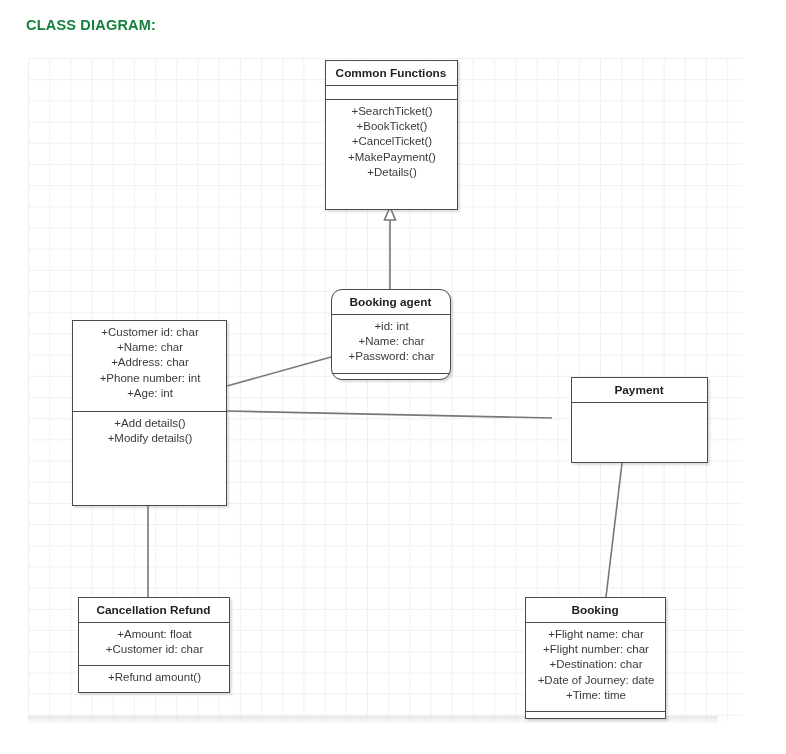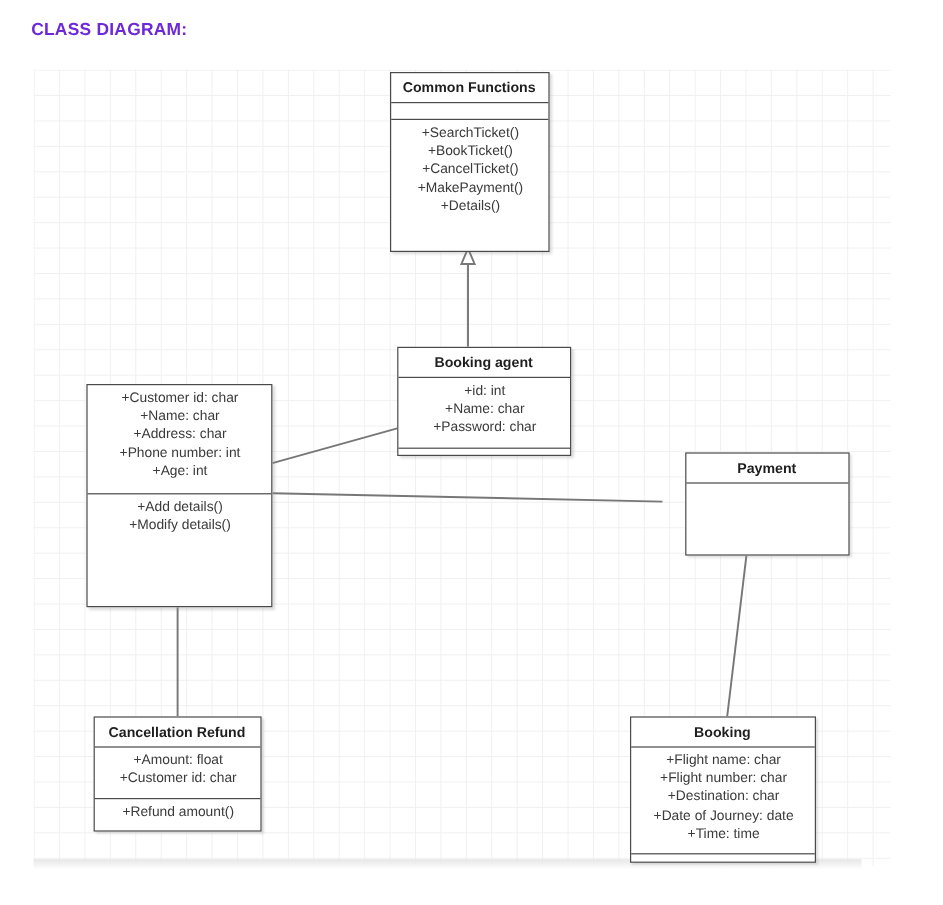--- a/index.html
+++ b/index.html
@@ -17,21 +17,21 @@
   }
 
   
   #page-title {
     position: absolute;
     left: 26px;
     top: 17px;
     font-size: 14.5px;
     font-weight: bold;
     letter-spacing: 0.2px;
-    color: #6d28d9;
+    color: #15803d;
     white-space: nowrap;
   }
 
   
   #canvas {
     position: absolute;
     left: 28px;
     top: 58px;
     width: 714px;
     height: 664px;
@@ -95,37 +95,37 @@
   }
   .uml .cmp.empty {
     padding: 0;
   }
 
   
   #cls-common-functions { left: 325px; top: 60px;  width: 133px; height: 150px; }
   #cls-common-functions .spacer { height: 13px; }
   #cls-common-functions .ops    { height: 100px; }
 
-  #cls-booking-agent { left: 331px; top: 289px; width: 145px; height: 91px; }
+  #cls-booking-agent { left: 331px; top: 289px; width: 120px; height: 91px; border-radius: 11px; }
   #cls-booking-agent .attrs { height: 50px; }
   #cls-booking-agent .ops   { height: 16px; }
 
   #cls-customer { left: 72px; top: 320px; width: 155px; height: 186px; }
   #cls-customer .attrs { height: 82px; }
   #cls-customer .ops   { height: 77px; }
 
   #cls-payment { left: 571px; top: 377px; width: 137px; height: 86px; }
   #cls-payment .attrs { height: 50px; }
   #cls-payment .ops   { height: 10px; }
 
-  #cls-cancellation-refund { left: 78px; top: 597px; width: 140px; height: 96px; }
+  #cls-cancellation-refund { left: 78px; top: 597px; width: 152px; height: 96px; }
   #cls-cancellation-refund .attrs { height: 34px; }
   #cls-cancellation-refund .ops   { height: 37px; }
 
-  #cls-booking { left: 525px; top: 597px; width: 155px; height: 122px; }
+  #cls-booking { left: 525px; top: 597px; width: 141px; height: 122px; }
   #cls-booking .attrs { height: 80px; }
   #cls-booking .ops   { height: 14px; }
 </style>
 </head>
 <body>
 
 <div id="page-title">CLASS DIAGRAM:</div>
 
 <div id="canvas"></div>
 <div id="canvas-shadow"></div>

